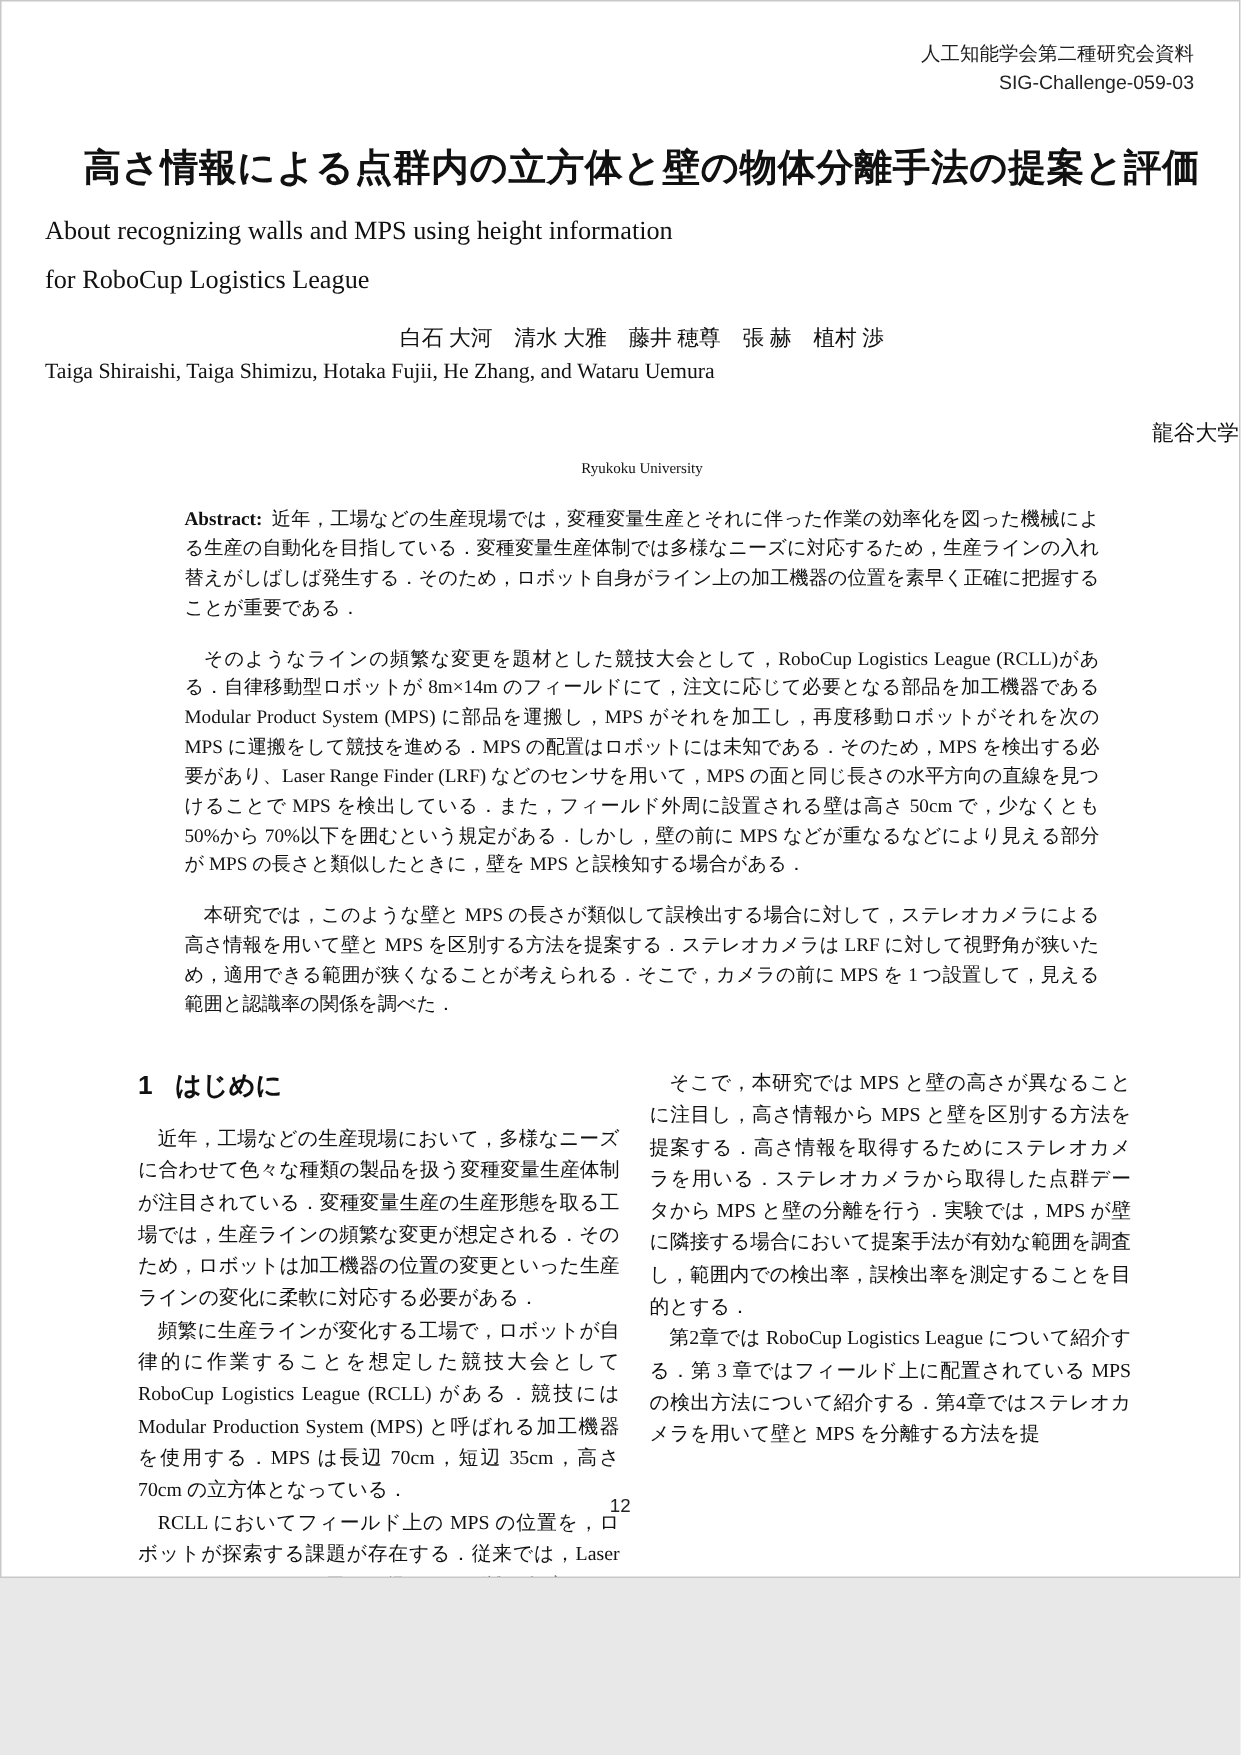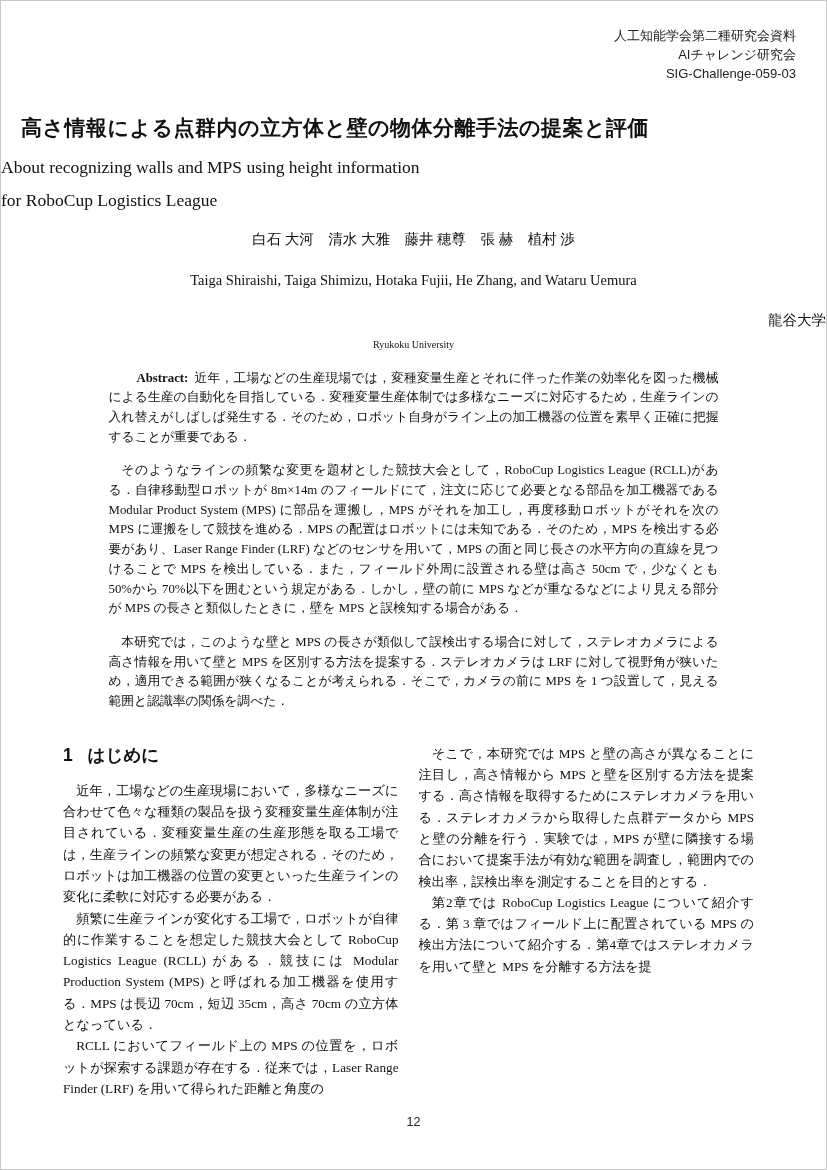--- a/index.html
+++ b/index.html
@@ -1,59 +1,59 @@
 <!DOCTYPE html>
 <html lang="ja"><head>
 <meta charset="utf-8">
 <style>
   html, body { margin: 0; padding: 0; background: #e8e8e8; }
   .page {
     position: relative;
     width: 827px;
-    height: 1170px;
+    height: 1052px;
     margin: 0 auto;
     background: #ffffff;
     border: 1px solid #c8c8c8;
     box-sizing: border-box;
     color: #111111;
     font-family: "Liberation Serif", "DejaVu Serif", serif;
     overflow: hidden;
+    padding-left: 29px;
   }
   
   .header-block {
     margin: 26px 30px 0 0;
     text-align: right;
     font-family: "Liberation Sans", "DejaVu Sans", sans-serif;
     font-size: 13px;
     line-height: 1.45;
     color: #222;
   }
   
   .title-jp {
     margin: 30px 20px 0 20px;
-    text-align: left;
+    text-align: center;
     font-family: Liberation Sans, sans-serif;
     font-weight: bold;
-    font-size: 21px;
+    font-size: 25px;
     letter-spacing: 0.5px;
   }
   .title-en {
     margin-top: 9px;
     text-align: left;
     font-size: 17.5px;
     line-height: 33px;
   }
   .authors-jp {
     margin-top: 13px;
     text-align: center;
     font-size: 14.5px;
   }
   .authors-en {
-    margin-top: 23px;
-    text-align: center;
+    margin-top: 5px;
     font-size: 14.5px;
   }
   .affil-jp {
     margin-top: 22px;
     text-align: right;
     font-size: 14.5px;
   }
   .affil-en {
     margin-top: 9px;
     text-align: center;
@@ -62,21 +62,21 @@
   
   .abstract {
     width: 610px;
     margin: 19px auto 0 auto;
     font-size: 12.8px;
     line-height: 19.7px;
     text-align: justify;
   }
   .abstract p { margin: 0; }
   .abstract p.indent { text-indent: 1em; margin-top: 14px; }
-  .abstract .abs-label { font-weight: bold; margin-right: 6px; margin-left: 28px; }
+  .abstract .abs-label { font-weight: bold; margin-right: 6px; }
   
   .columns {
     display: flex;
     gap: 20px;
     margin: 31px 72px 0 62px;
   }
   .col { flex: 1; font-size: 13.2px; line-height: 21.3px; text-align: justify; }
   .col p { margin: 0; text-indent: 1em; }
   .col p.no-indent { text-indent: 0; }
   .section-heading {
@@ -98,21 +98,20 @@
     color: #222;
   }
 </style>
 </head>
 <body>
 
 <div class="page">
 
   <div class="header-block">
     <div>人工知能学会第二種研究会資料</div>
-    <div>AIチャレンジ研究会</div>
     <div>SIG-Challenge-059-03</div>
   </div>
 
   <div class="title-jp">高さ情報による点群内の立方体と壁の物体分離手法の提案と評価</div>
 
   <div class="title-en">
     <div>About recognizing walls and MPS using height information</div>
     <div>for RoboCup Logistics League</div>
   </div>
 

